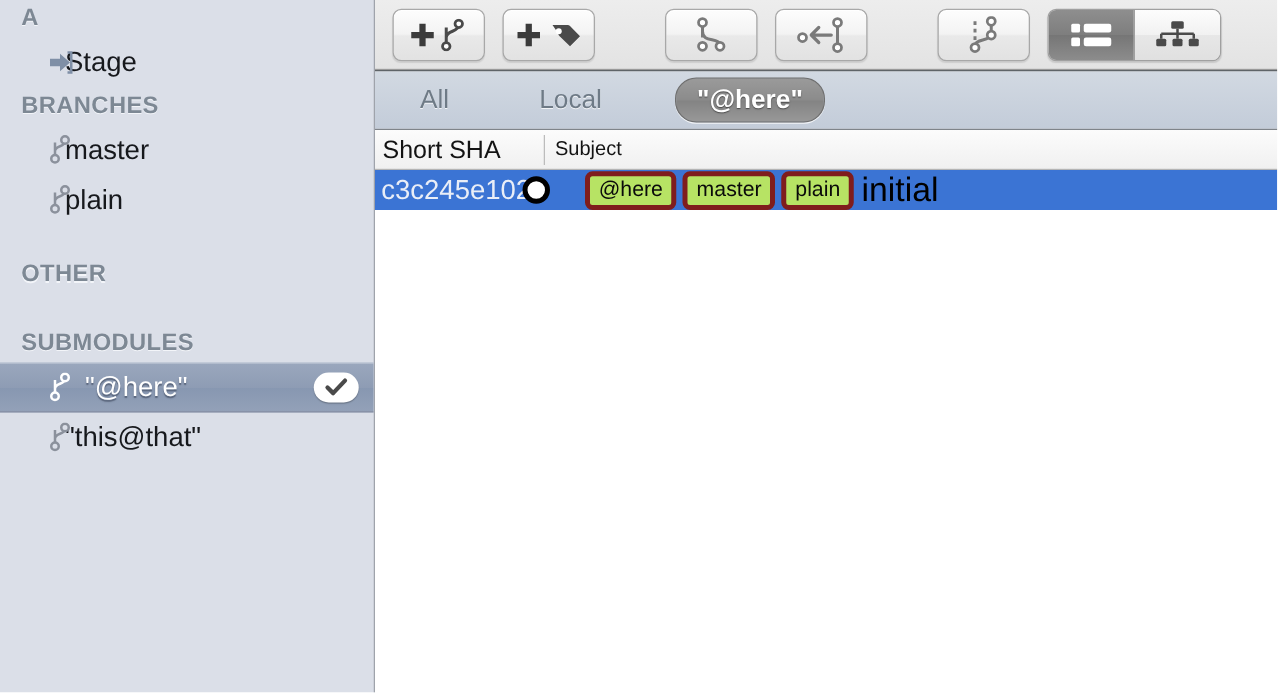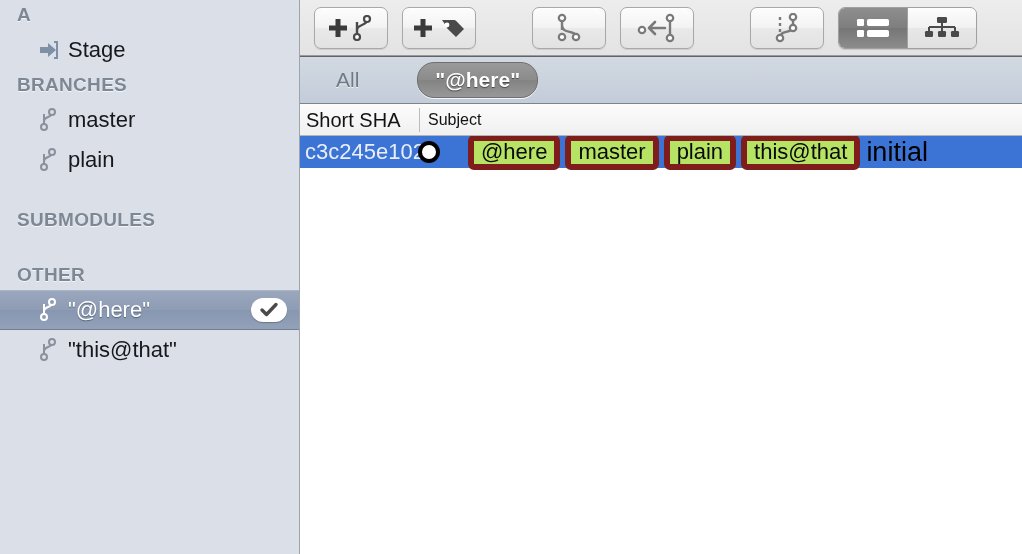--- a/index.html
+++ b/index.html
@@ -36,21 +36,21 @@
     text-shadow: 0 1px 0 #f3f5f9;
     padding: 0 0 0 17px;
     letter-spacing: 0.3px;
     height: 30px;
     line-height: 30px;
   }
   .sb-row {
     height: 40px;
     display: flex;
     align-items: center;
-    padding-left: 38px;
+    padding-left: 22px;
     box-sizing: border-box;
     position: relative;
   }
   .sb-row .sb-label {
     font-size: 22px;
     color: #16181c;
     white-space: nowrap;
   }
   .sb-row.selected {
     background: linear-gradient(to bottom, #9aa7bd 0%, #8e9cb4 50%, #8797b1 51%, #93a1b8 100%);
@@ -188,21 +188,21 @@
     height: 32px;
     flex: 0 0 32px;
     background: linear-gradient(to bottom, #fcfcfc 0%, #f0f0f0 100%);
     border-bottom: 1px solid #b4b4b4;
     box-sizing: border-box;
     display: flex;
     align-items: center;
     position: relative;
   }
   .col-sha {
-    width: 120px;
+    width: 136px;
     padding-left: 6px;
     font-size: 20px;
     color: #131313;
     box-sizing: border-box;
     border-right: 1px solid #bcbcbc;
     height: 24px;
     line-height: 24px;
   }
   .col-subject {
     padding-left: 8px;
@@ -247,23 +247,23 @@
     transform: translateY(-50%);
   }
   .refs {
     display: flex;
     align-items: center;
     gap: 5px;
     margin-left: 18px;
   }
   .ref-badge {
     background: #b7e364;
-    border: 6px solid #7f1d1d;
+    border: 4px solid #7f1d1d;
     border-radius: 6px;
-    font-size: 22px;
+    font-size: 17px;
     color: #0a0a0a;
     padding: 1px 7px 2px 7px;
     line-height: 20px;
     white-space: nowrap;
     font-family: "Liberation Sans", sans-serif;
   }
   .commit-subject {
     margin-left: 6px;
     font-size: 27px;
     color: #000000;
@@ -305,23 +305,23 @@
           <path d="M6 19 V6 M6 13 C6 8 14 10 14 5" fill="none" stroke="#8b919c" stroke-width="2"></path>
           <circle cx="6" cy="19" r="3" fill="#dbdfe8" stroke="#8b919c" stroke-width="2"></circle>
           <circle cx="14" cy="4" r="3" fill="#dbdfe8" stroke="#8b919c" stroke-width="2"></circle>
         </svg>
       </span>
       <span class="sb-label with-icon">plain</span>
     </div>
 
 
 
+    <div class="sb-section" style="margin-top:25px">OTHER</div>
+
     <div class="sb-section" style="margin-top:25px">SUBMODULES</div>
-
-    <div class="sb-section" style="margin-top:25px">OTHER</div>
     <div class="sb-row selected">
       <span class="sb-icon">
         <svg width="22" height="24" viewBox="0 0 22 24">
           <path d="M6 19 V6 M6 13 C6 8 14 10 14 5" fill="none" stroke="#ffffff" stroke-width="2"></path>
           <circle cx="6" cy="19" r="3" fill="#8e9cb4" stroke="#ffffff" stroke-width="2"></circle>
           <circle cx="14" cy="4" r="3" fill="#8e9cb4" stroke="#ffffff" stroke-width="2"></circle>
         </svg>
       </span>
       <span class="sb-label with-icon">"@here"</span>
       <span class="check-badge">
@@ -409,36 +409,36 @@
             <rect x="1" y="16" width="8" height="6" rx="1.2" fill="#4a4a4a"></rect>
             <rect x="14" y="16" width="8" height="6" rx="1.2" fill="#4a4a4a"></rect>
             <rect x="27" y="16" width="8" height="6" rx="1.2" fill="#4a4a4a"></rect>
           </svg>
         </div>
       </div>
     </div>
 
     <div id="tabbar">
       <div class="tab">All</div>
+      <div class="tab">Local</div>
       <div class="tab active">"@here"</div>
     </div>
 
     <div id="colheader">
       <div class="col-sha">Short SHA</div>
       <div class="col-subject">Subject</div>
     </div>
 
     <div id="commitlist">
       <div class="commit-row">
         <div class="commit-sha">c3c245e102</div>
         <div class="commit-dot"></div>
         <div class="refs">
           <span class="ref-badge">@here</span>
           <span class="ref-badge">master</span>
           <span class="ref-badge">plain</span>
-          <span class="ref-badge">this@that</span>
         </div>
         <div class="commit-subject">initial</div>
       </div>
     </div>
 
   </div>
 </div>
 
 </body></html>

